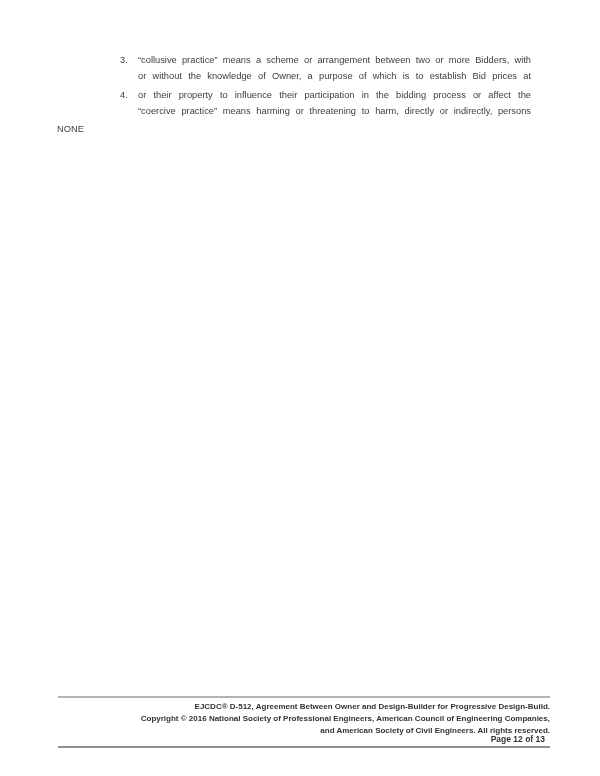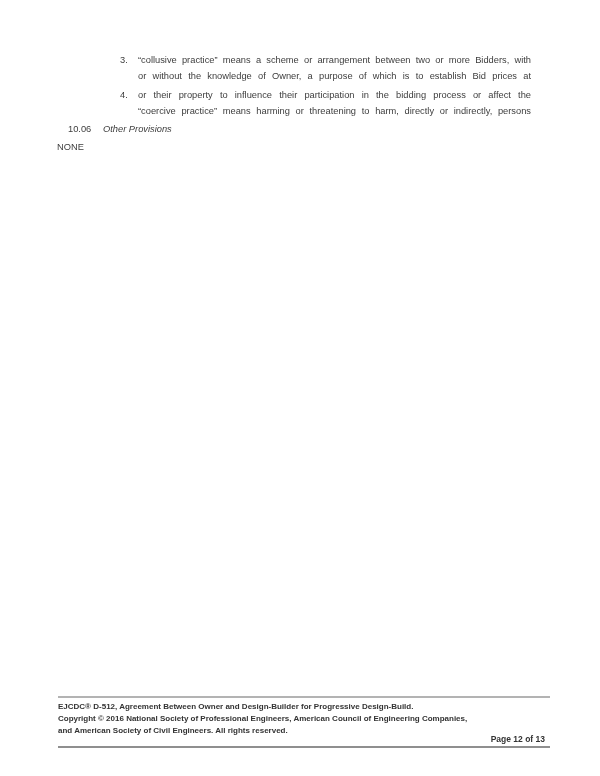--- a/index.html
+++ b/index.html
@@ -73,21 +73,21 @@
     height: 0;
     border-top: 2px solid #aaaaaa;
   }
   .footer-rule-top { top: 696px; border-top-color: #b3b3b3; }
   .footer-rule-bottom { top: 746px; border-top-color: #8f8f8f; }
   .footer-copyright {
     position: absolute;
     top: 701px;
     left: 58px;
     width: 492px;
-    text-align: left;
+    text-align: right;
     font-size: 8px;
     line-height: 12px;
     font-weight: bold;
     color: #333333;
   }
   .page-number {
     position: absolute;
     top: 734px;
     right: 55px;
     font-size: 8.5px;
@@ -111,23 +111,20 @@
     </div>
 
     <div class="list-item">
       <div class="num">4.</div>
       <div class="ptext">
         <div class="jline">or their property to influence their participation in the bidding process or affect the</div>
         <div class="jline">“coercive practice” means harming or threatening to harm, directly or indirectly, persons</div>
       </div>
     </div>
 
-    <div class="section">
-      <span class="section-num">10.06</span><span class="section-title">Other Provisions</span>
-    </div>
 
     <div class="none-row">NONE</div>
 
   </div>
 
   <div class="footer-rule-top"></div>
 
   <div class="footer-copyright">
     <div>EJCDC® D-512, Agreement Between Owner and Design-Builder for Progressive Design-Build.</div>
     <div>Copyright © 2016 National Society of Professional Engineers, American Council of Engineering Companies,</div>

